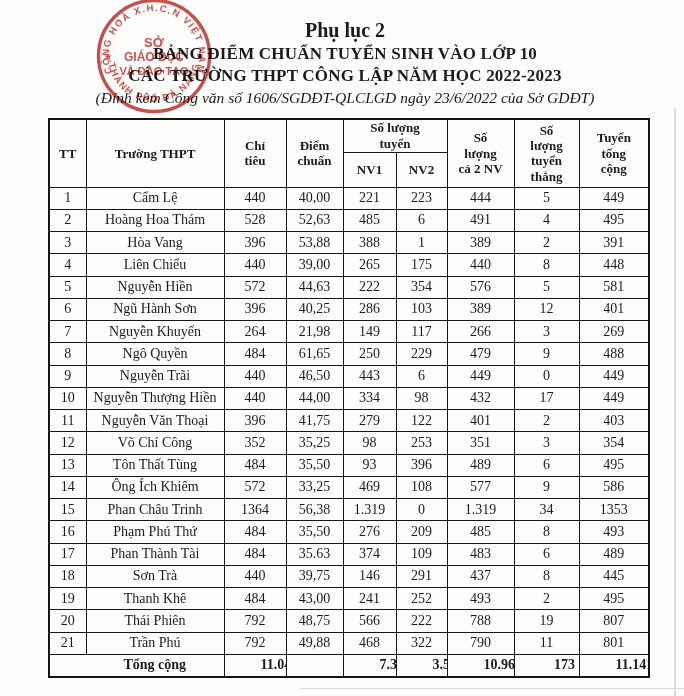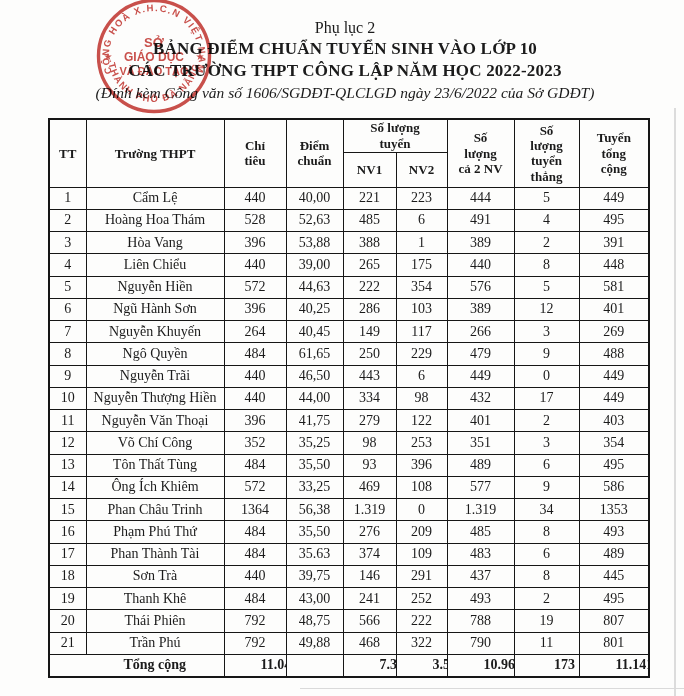--- a/index.html
+++ b/index.html
@@ -3,21 +3,21 @@
 <meta charset="utf-8">
 <style>
   html,body{margin:0;padding:0;}
   body{
     width:684px;height:696px;position:relative;overflow:hidden;
     background:#fdfdfc;color:#1b1b1b;
     font-family:"Liberation Serif","DejaVu Serif",serif;
   }
   
   .header-block{position:absolute;top:19px;left:6px;width:678px;text-align:center;z-index:1;}
-  .appendix{font-size:16px;font-weight:400;}
+  .appendix{font-size:20px;font-weight:700;}
   .title{font-size:17px;font-weight:700;margin-top:2px;letter-spacing:.2px;}
   .subtitle{font-size:15.5px;font-style:italic;margin-top:3px;}
   
   .stamp{position:absolute;left:92px;top:-6px;width:124px;height:124px;z-index:2;
          mix-blend-mode:multiply;opacity:.92;pointer-events:none;}
   .stamp text{font-family:"Liberation Sans","DejaVu Sans",sans-serif;font-weight:700;fill:currentColor;}
   .stamp .arc{font-size:9.5px;letter-spacing:1.5px;}
   .stamp .c1{font-size:13px;}
   .stamp .c2{font-size:12px;}
   .stamp .c3{font-size:11px;}
@@ -179,21 +179,21 @@
           <td class="c-center">286</td>
           <td class="c-center">103</td>
           <td class="c-center">389</td>
           <td class="c-center">12</td>
           <td class="c-center">401</td>
         </tr>
         <tr>
           <td class="c-center">7</td>
           <td class="c-school">Nguyễn Khuyến</td>
           <td class="c-center">264</td>
-          <td class="c-center c-bold">40,45</td>
+          <td class="c-center c-bold">21,98</td>
           <td class="c-center">149</td>
           <td class="c-center">117</td>
           <td class="c-center">266</td>
           <td class="c-center">3</td>
           <td class="c-center">269</td>
         </tr>
         <tr>
           <td class="c-center">8</td>
           <td class="c-school">Ngô Quyền</td>
           <td class="c-center">484</td>

